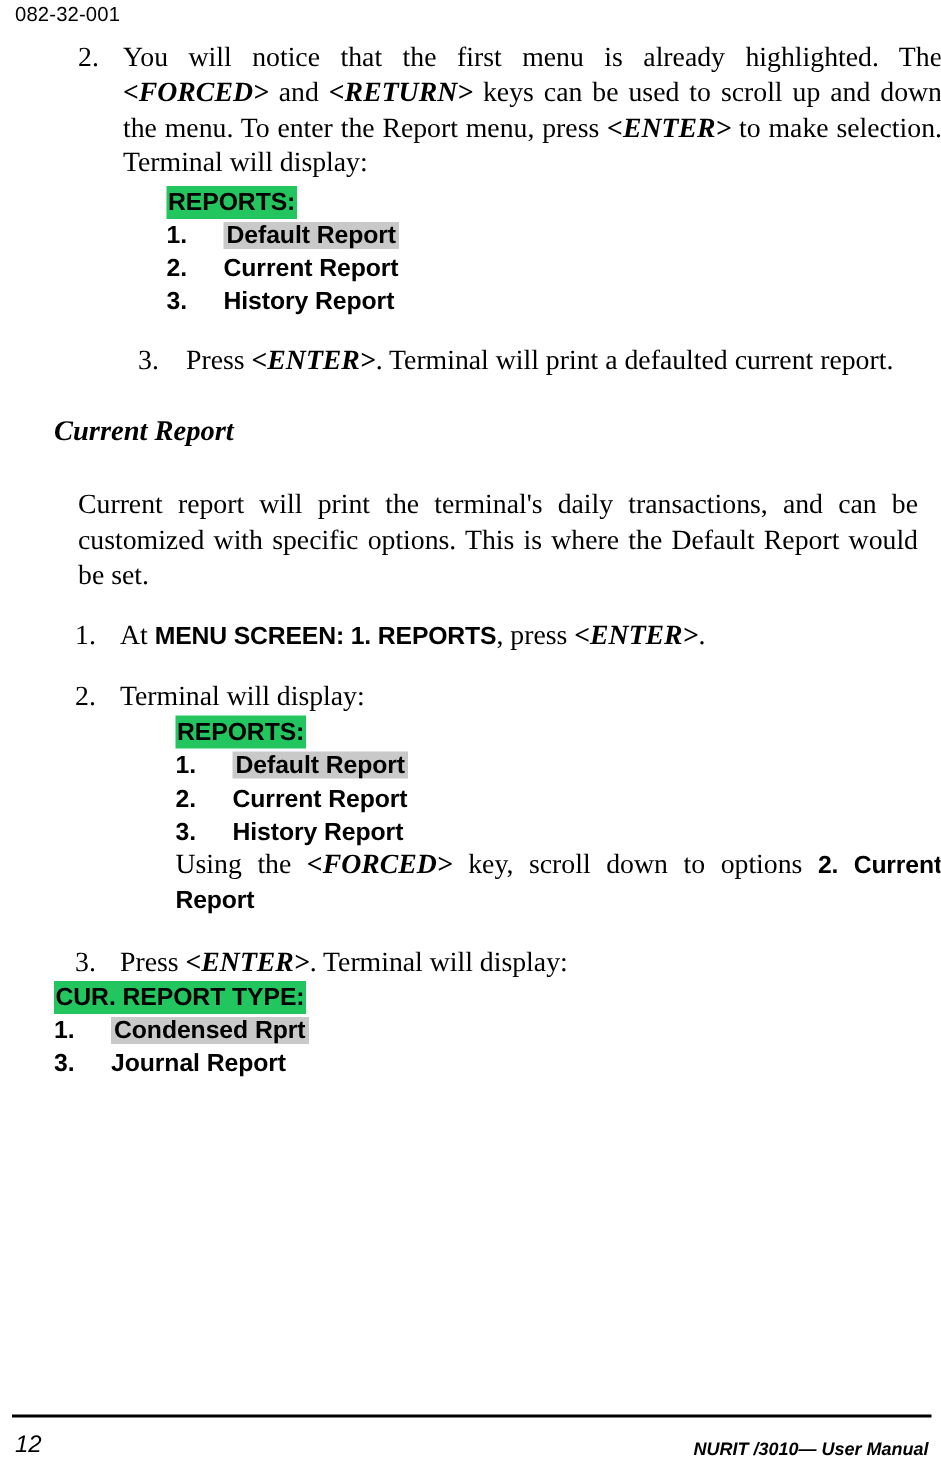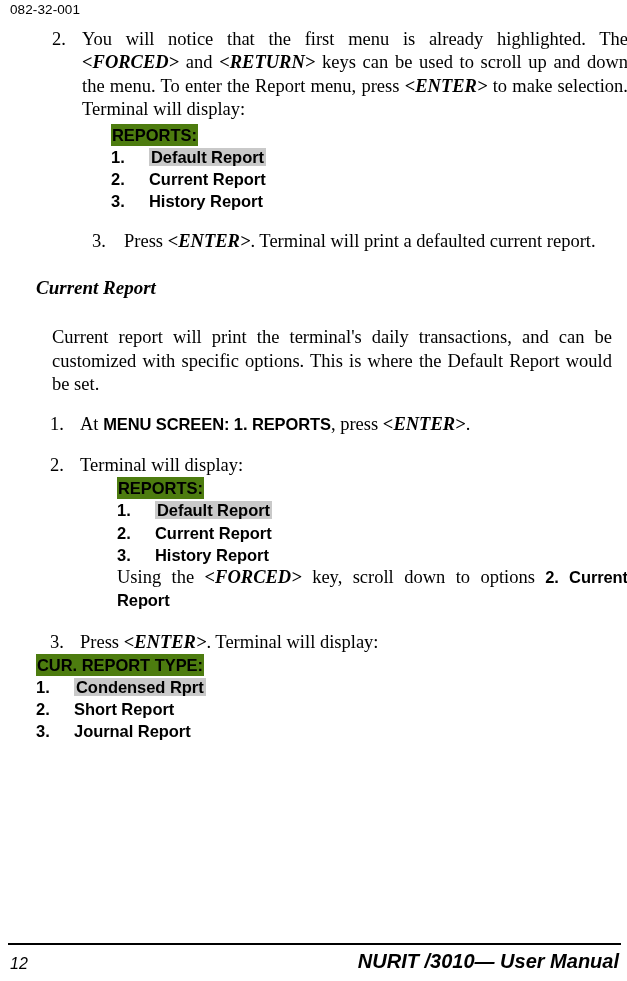--- a/index.html
+++ b/index.html
@@ -105,21 +105,21 @@
   
   .screen {
     font-family: "Liberation Sans", sans-serif;
     font-weight: bold;
     font-size: 16.5px;
     line-height: 1.34;
     letter-spacing: -0.05px;
   }
   .screen .title {
     display: inline-block;
-    background: #4d7c0f;
+    background: #22c55e;
     padding: 0 1px;
     white-space: pre;
   }
   .screen .row {
     white-space: pre;
   }
   .screen .row .idx {
     display: inline-block;
     width: 38px;
   }
@@ -170,21 +170,21 @@
     font-size: 16px;
     margin-top: 12px;
   }
   .footer-right {
     position: absolute;
     right: 8px;
     bottom: 8px;
     font-family: "Liberation Sans", sans-serif;
     font-style: italic;
     font-weight: bold;
-    font-size: 20px;
+    font-size: 12px;
     white-space: pre;
   }
   .spacer-sm { height: 11px; }
   .spacer-md { height: 18px; }
   .spacer-lg { height: 24px; }
 </style>
 </head>
 <body>
 
 <div class="page">
@@ -241,21 +241,20 @@
 
     <div class="spacer-md"></div>
 
     <div class="step2">
       <span class="num">3.</span><span>Press </span><b class="key">&lt;ENTER&gt;</b><span>.  Terminal will display:</span>
     </div>
 
     <div class="screen screen-3">
       <div><span class="title">CUR. REPORT TYPE:</span></div>
       <div class="row"><span class="idx">1.</span><span class="lbl hl">Condensed Rprt</span></div>
-      <div class="row"><span class="idx">2.</span><span class="lbl">Short Report</span></div>
       <div class="row"><span class="idx">3.</span><span class="lbl">Journal Report</span></div>
     </div>
 
   </div>
 
   <div class="footer-rule"></div>
   <div class="footer-left">12</div>
   <div class="footer-right">NURIT /3010— User Manual</div>
 
 </div>

